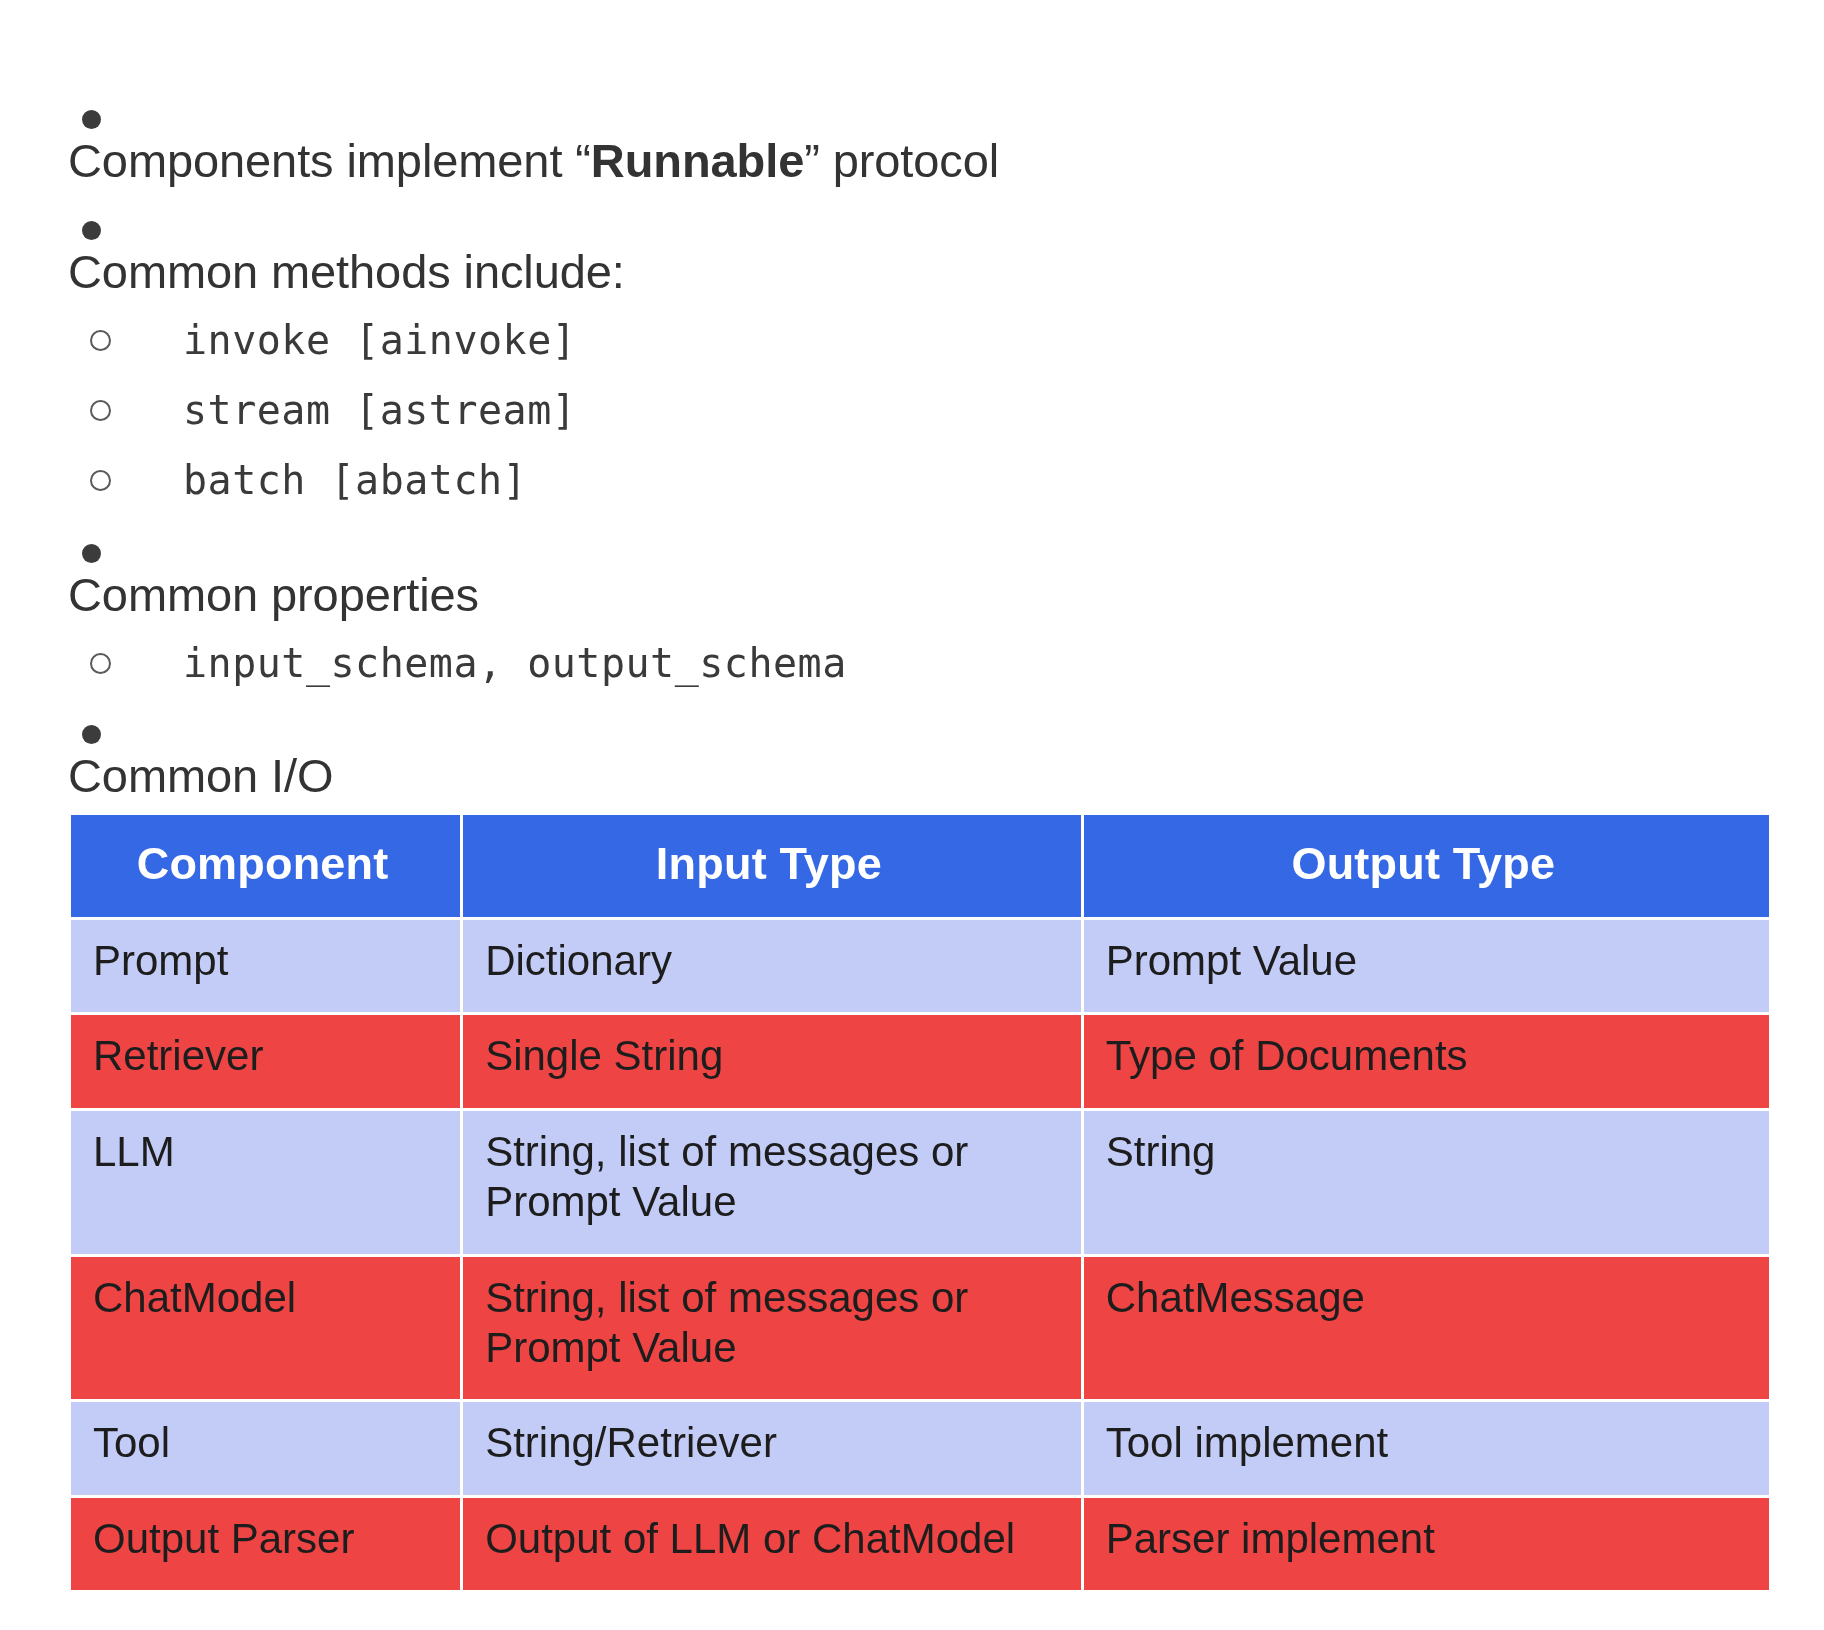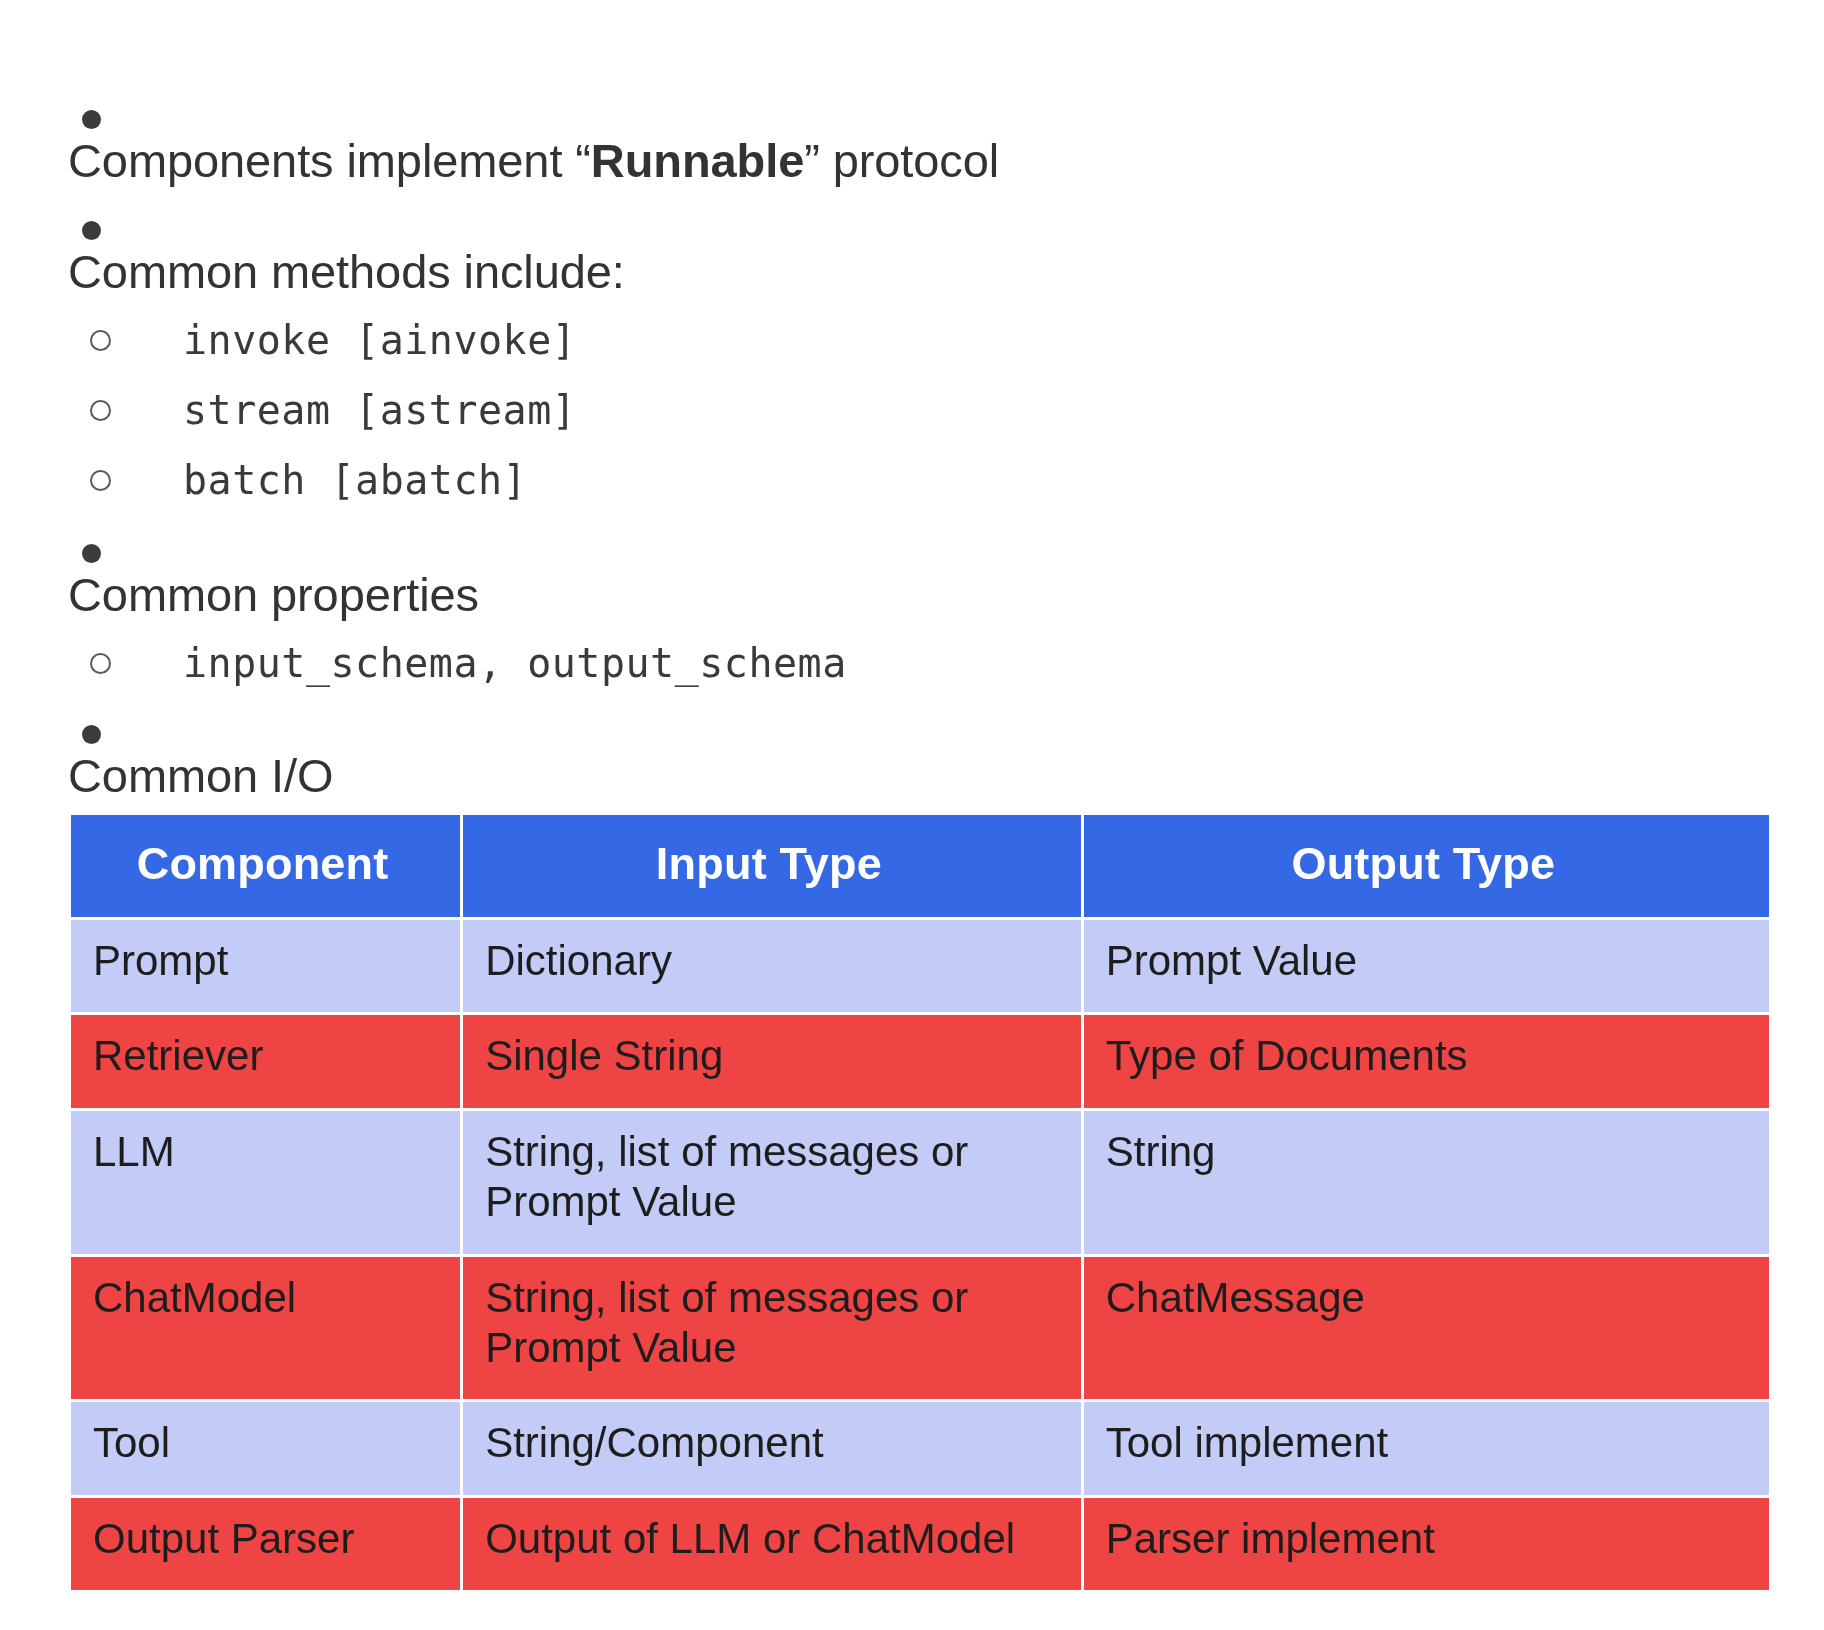--- a/index.html
+++ b/index.html
@@ -227,21 +227,21 @@
           <td>String, list of messages or Prompt Value</td>
           <td>String</td>
         </tr>
         <tr class="even">
           <td>ChatModel</td>
           <td>String, list of messages or Prompt Value</td>
           <td>ChatMessage</td>
         </tr>
         <tr class="odd">
           <td>Tool</td>
-          <td>String/Component</td>
+          <td>String/Retriever</td>
           <td>Tool implement</td>
         </tr>
         <tr class="even">
           <td>Output Parser</td>
           <td>Output of LLM or ChatModel</td>
           <td>Parser implement</td>
         </tr>
       </tbody>
     </table>
   </div>

